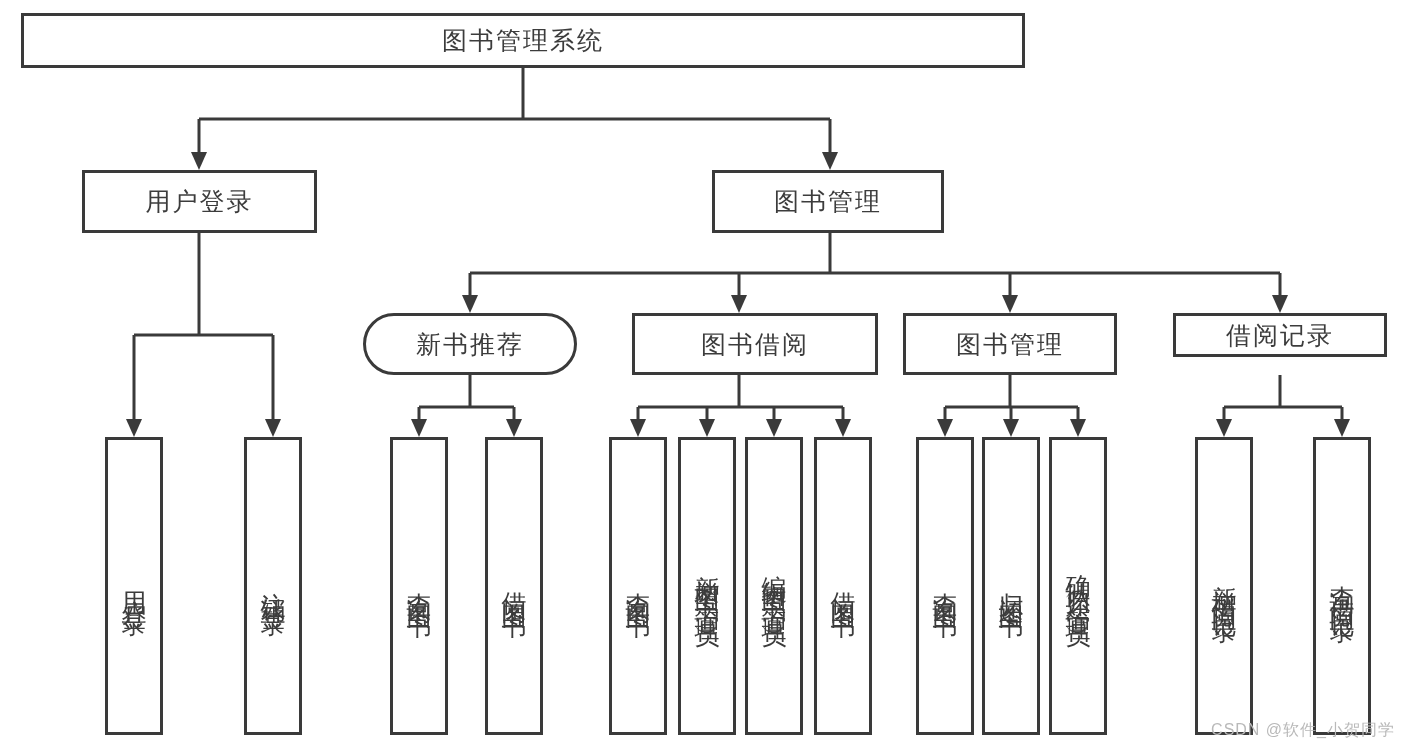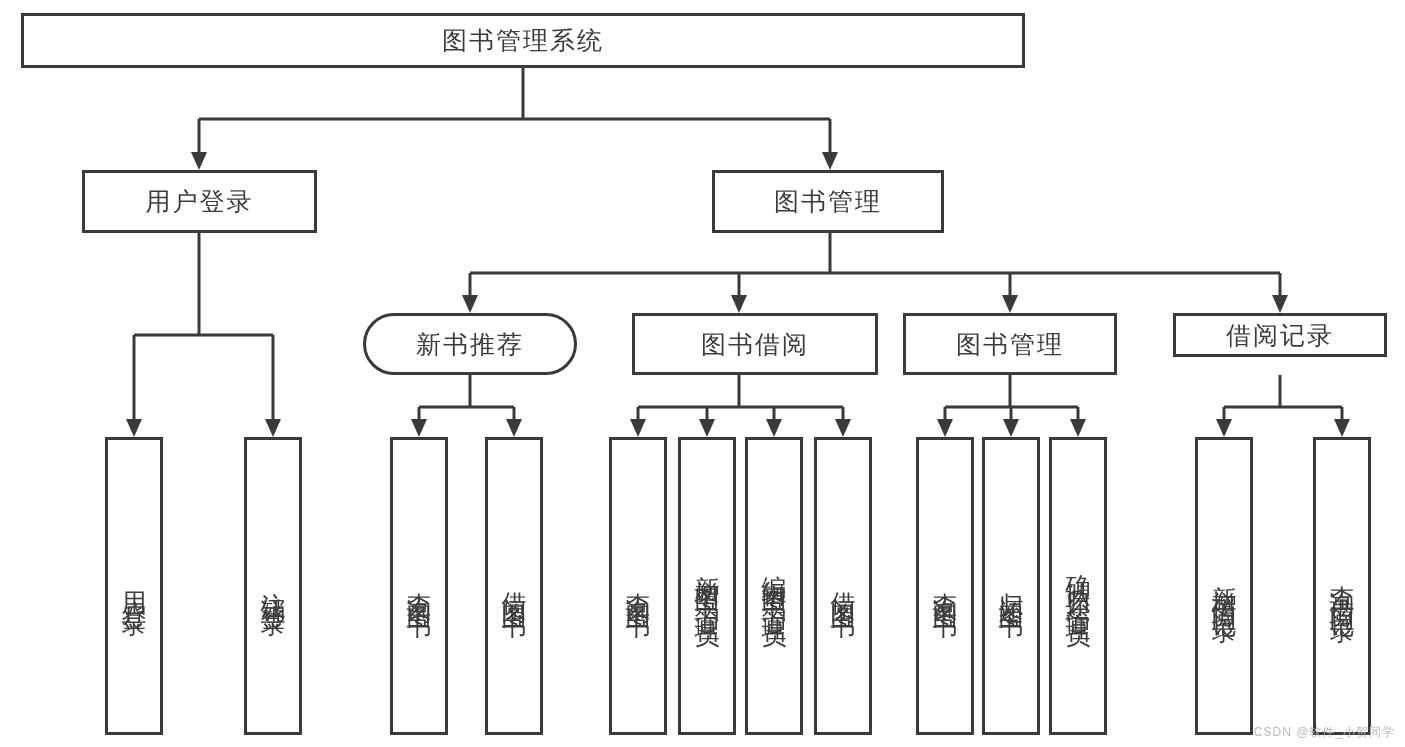--- a/index.html
+++ b/index.html
@@ -39,21 +39,21 @@
     text-orientation:mixed;
     font-size:25px;
     letter-spacing:7px;
     line-height:1;
     white-space:nowrap;
     color:var(--text);
   }
   .watermark{
     position:absolute;
     right:10px;bottom:6px;
-    font-size:12px;
+    font-size:16px;
     letter-spacing:1px;
     color:var(--watermark);
     white-space:nowrap;
   }
 </style>
 </head>
 <body>
 
 <div class="canvas">
 

